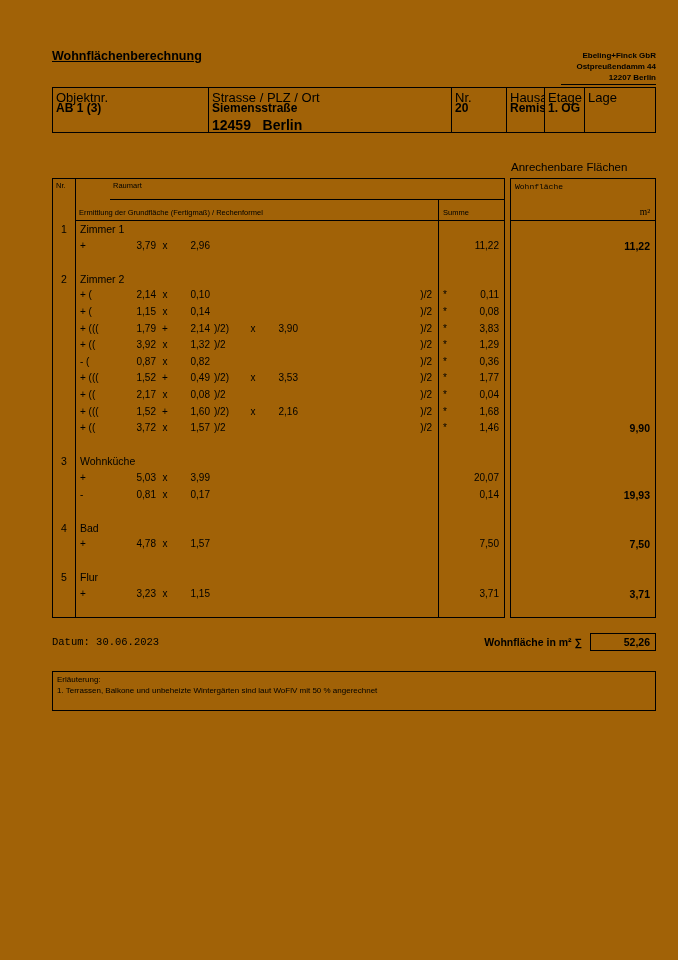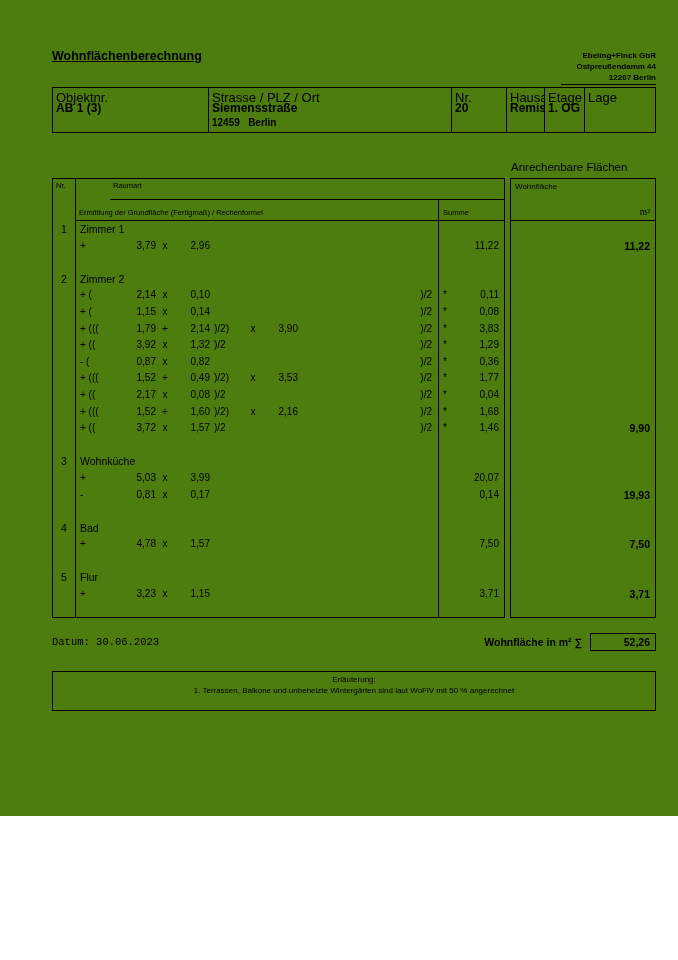--- a/index.html
+++ b/index.html
@@ -1,34 +1,34 @@
 <!DOCTYPE html>
 <html><head>
 <meta charset="utf-8">
 <style>
   * { margin:0; padding:0; box-sizing:border-box; }
   html,body { background:#fff; }
   .page {
-    position:relative; width:678px; height:816px; background:#4d7c0f;
+    position:relative; width:678px; height:960px; background:#a16207;
     font-family:"Liberation Sans","DejaVu Sans",sans-serif; color:#000;
     overflow:hidden;
   }
 
   
   #doc-title { position:absolute; left:52px; top:49px; font-size:12.5px; font-weight:bold; text-decoration:underline; }
   #company { position:absolute; right:22px; top:50px; text-align:right; font-size:8px; font-weight:bold; line-height:11px; border-bottom:1px solid #000; padding-bottom:1px; min-width:95px; }
 
   
   #info-table { position:absolute; left:52px; top:87px; width:604px; height:46px; border:1px solid #000;
     display:grid; grid-template-columns:155px 243px 55px 38px 40px 1fr; }
   .info-col { overflow:hidden; }
   .info-col + .info-col { border-left:1px solid #000; }
   .info-label { font-size:13px; padding:2px 0 0 3px; height:13px; white-space:nowrap; }
   .info-val  { font-size:12px; font-weight:bold; padding-left:3px; height:16px; white-space:pre; }
-  .info-val2 { font-size:10px; font-weight:bold; padding-left:3px; white-space:pre; }
+  .info-val2 { font-size:14px; font-weight:bold; padding-left:3px; white-space:pre; }
 
   #grundlage { position:absolute; left:52px; top:137px; width:604px; height:18px; border:1px solid #000;
     font-size:8px; padding:2px 0 0 3px; }
 
   #anrechenbar { position:absolute; left:511px; top:161px; font-size:11.5px; }
 
   
   #main-left { position:absolute; left:52px; top:178px; width:453px; height:440px; border:1px solid #000;
     display:flex; flex-direction:column; font-size:10px; }
   .hrow { display:grid; height:21px; flex:0 0 auto; }
@@ -52,34 +52,34 @@
   .f-p2 { text-align:left; padding-left:4px; white-space:pre; }
   .f-end { text-align:right; padding-right:2px; }
   .c-sum { display:flex; }
   .s-star { padding-left:4px; }
   .s-val { margin-left:auto; padding-right:5px; }
 
   
   #main-right { position:absolute; left:510px; top:178px; width:146px; height:440px; border:1px solid #000;
     display:flex; flex-direction:column; }
   #r-hdr { height:42px; flex:0 0 auto; border-bottom:1px solid #000; position:relative; }
-  #r-hdr .r-title { position:absolute; top:3px; left:4px; font-size:8px; }
+  #r-hdr .r-title { position:absolute; top:3px; left:4px; font-size:8px;font-family:Liberation Mono, monospace; }
   #r-hdr .r-unit  { position:absolute; bottom:3px; right:5px; font-size:9.5px;font-family:Liberation Serif, serif; }
   #rbody { flex:1 1 auto; display:flex; flex-direction:column; overflow:hidden; }
   .rrow { height:16.6px; line-height:16.6px; text-align:right; padding-right:5px; font-size:10.5px; font-weight:bold; flex:0 0 auto; }
   .rrow.fill { height:auto; flex:1 1 auto; }
 
   
   #footer-row { position:absolute; left:52px; top:632px; width:604px; height:20px; display:flex; align-items:center; }
   #datum { font-size:10.5px;font-family:Liberation Mono, monospace; }
   #sum-label { margin-left:auto; font-size:10.5px; font-weight:bold; }
   #sum-box { margin-left:8px; width:66px; border:1px solid #000; font-size:10.5px; font-weight:bold; text-align:right; padding:2px 5px 2px 2px; }
 
   #erl-box { position:absolute; left:52px; top:671px; width:604px; height:40px; border:1px solid #000;
-    font-size:8px; line-height:10.5px; padding:3px 4px;text-align:center; }
+    font-size:8px; line-height:10.5px; padding:3px 4px; }
 </style>
 </head>
 <body>
 
 <div class="page">
 
   <div id="doc-title">Wohnflächenberechnung</div>
 
   <div id="company">
     <div>Ebeling+Finck GbR</div>

